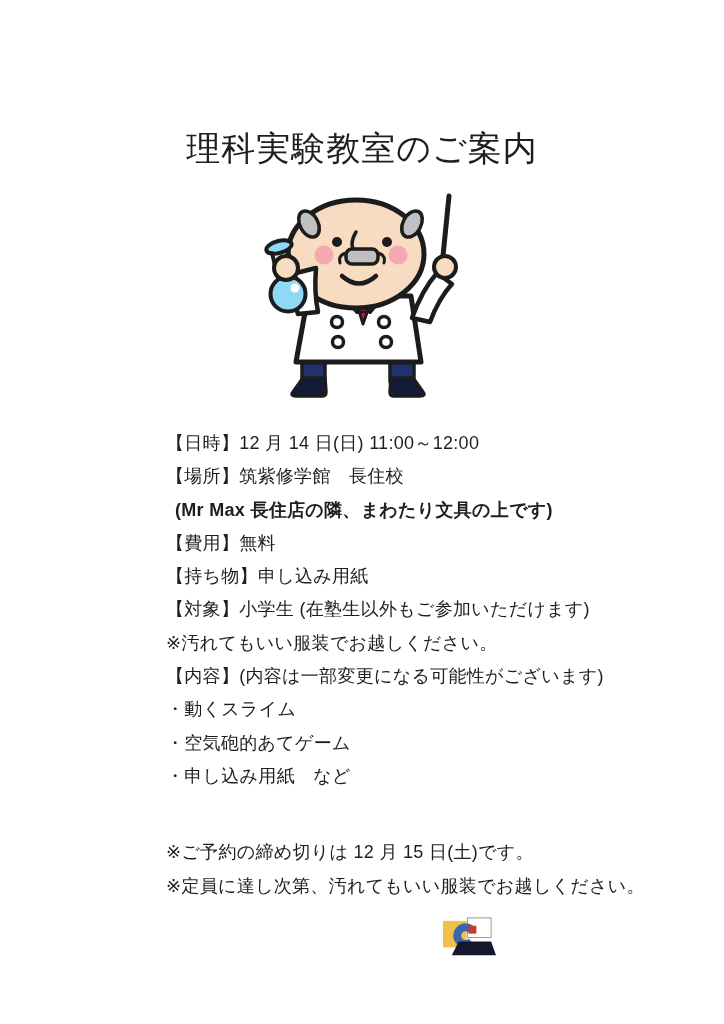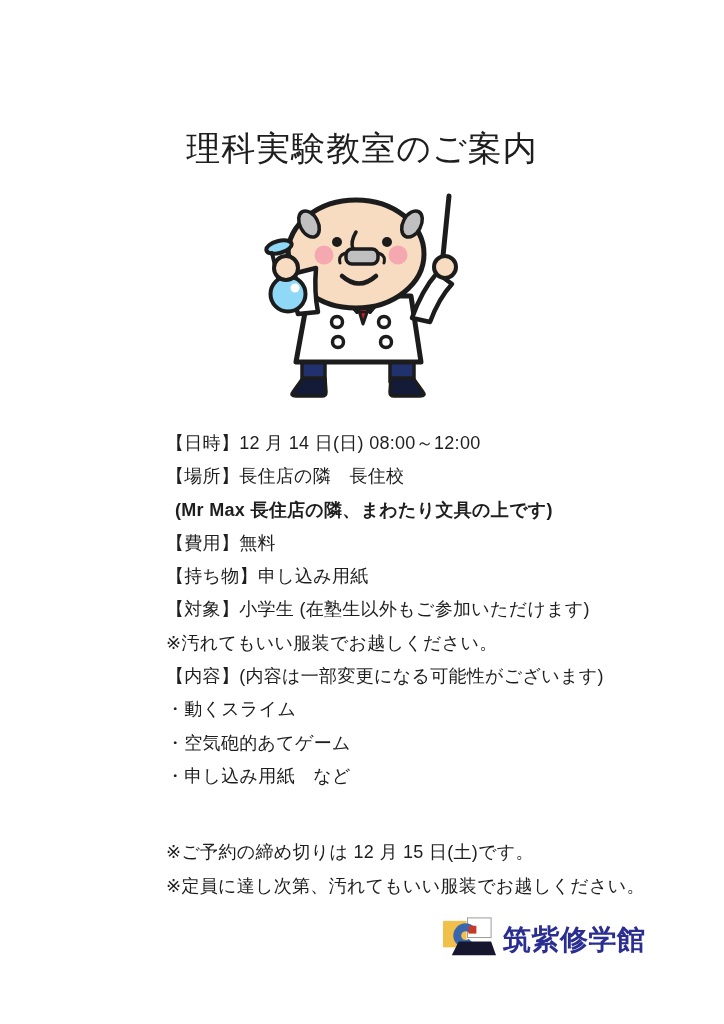--- a/index.html
+++ b/index.html
@@ -97,22 +97,22 @@
     <path d="M 46,122 Q 38,96 40,82 L 64,76 Q 62,100 66,120 Z" class="coat ol" stroke-width="4.5"></path>
     <ellipse cx="27" cy="55" rx="13" ry="6" transform="rotate(-15 27 55)" class="blue ol" stroke-width="4"></ellipse>
     <line x1="20" y1="61" x2="27" y2="90" class="ol" stroke-width="4"></line>
     <line x1="36" y1="59" x2="45" y2="90" class="ol" stroke-width="4"></line>
     <circle cx="36" cy="102" r="17.5" class="blue ol" stroke-width="4"></circle>
     <circle cx="43" cy="96" r="4.5" fill="#ffffff"></circle>
     <circle cx="34" cy="76" r="12" class="skin ol" stroke-width="4"></circle>
   </svg>
 
   <div class="details">
-    <div class="line">【日時】12 月 14 日(日) 08:00～12:00</div>
-    <div class="line">【場所】長住店の隣　長住校</div>
+    <div class="line">【日時】12 月 14 日(日) 11:00～12:00</div>
+    <div class="line">【場所】筑紫修学館　長住校</div>
     <div class="line indent">(Mr Max 長住店の隣、まわたり文具の上です)</div>
     <div class="line">【費用】無料</div>
     <div class="line">【持ち物】申し込み用紙</div>
     <div class="line">【対象】小学生 (在塾生以外もご参加いただけます)</div>
     <div class="line">※汚れてもいい服装でお越しください。</div>
     <div class="line">【内容】(内容は一部変更になる可能性がございます)</div>
     <div class="line">・動くスライム</div>
     <div class="line">・空気砲的あてゲーム</div>
     <div class="line">・申し込み用紙　など</div>
     <div class="spacer"></div>
@@ -121,16 +121,15 @@
   </div>
 
   <div class="footer">
     <svg class="logo-mark" viewBox="0 0 58 54" aria-hidden="true">
       <rect x="27" y="5" width="24" height="20" fill="#ffffff" stroke="#999999" stroke-width="1"></rect>
       <rect x="2" y="8" width="24" height="27" class="ly"></rect>
       <path d="M 31,17 A 8.5,8.5 0 1 0 31,29" fill="none" class="lb" stroke-width="8"></path>
       <rect x="28" y="13" width="8" height="8" class="lr"></rect>
       <path d="M 18,29 L 51,29 L 56,43 L 11,43 Z" class="ld"></path>
     </svg>
-    <span class="logo-text">筑紫修学館</span>
   </div>
 
 </div>
 
 </body></html>

